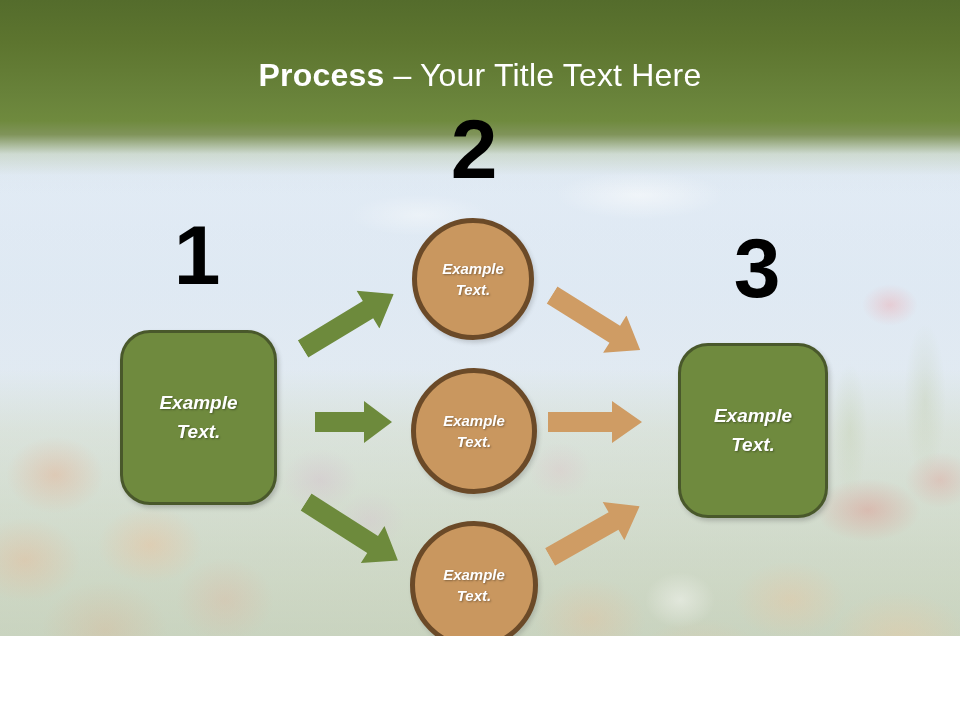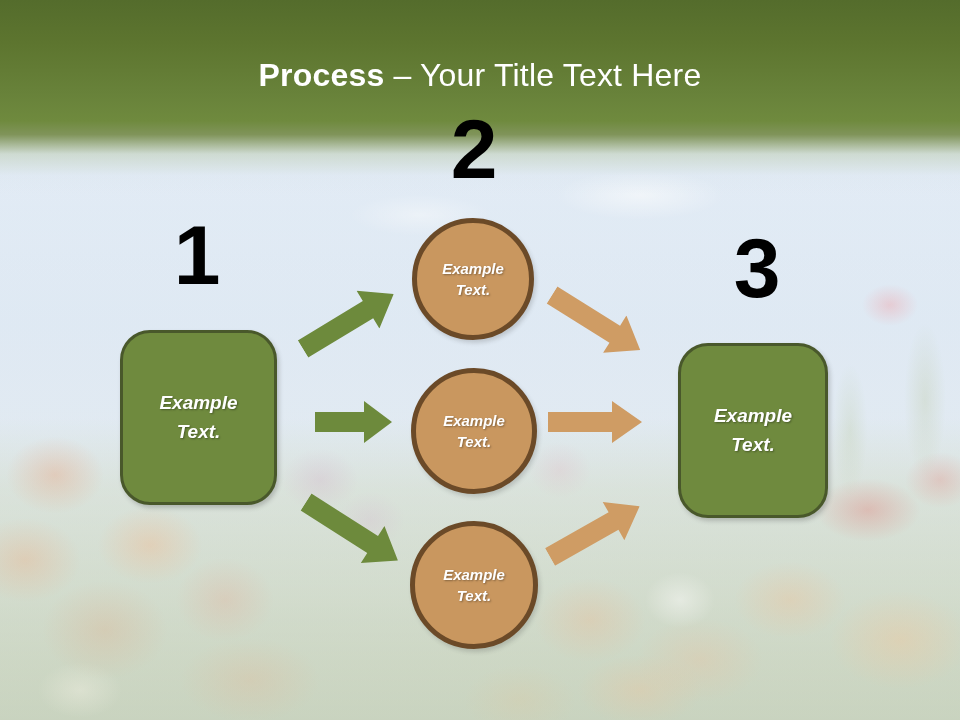--- a/index.html
+++ b/index.html
@@ -1,18 +1,18 @@
 <!DOCTYPE html>
 <html><head>
 <meta charset="utf-8">
 <style>
   html,body{margin:0;padding:0;}
   body{font-family:"Liberation Sans",sans-serif;}
   .slide{
-    position:relative;width:960px;height:720px;overflow:hidden;
+    position:relative;width:960px;height:636px;overflow:hidden;
     background:#ef4444;
   }
   
   .photo-bg{
     position:absolute;inset:0;
     background-color:#cfdff1;
     background-image:
       
       radial-gradient(ellipse 120px 35px at 640px 195px, rgba(255,255,255,0.55), transparent 70%),
       radial-gradient(ellipse 100px 30px at 420px 215px, rgba(255,255,255,0.40), transparent 70%),

